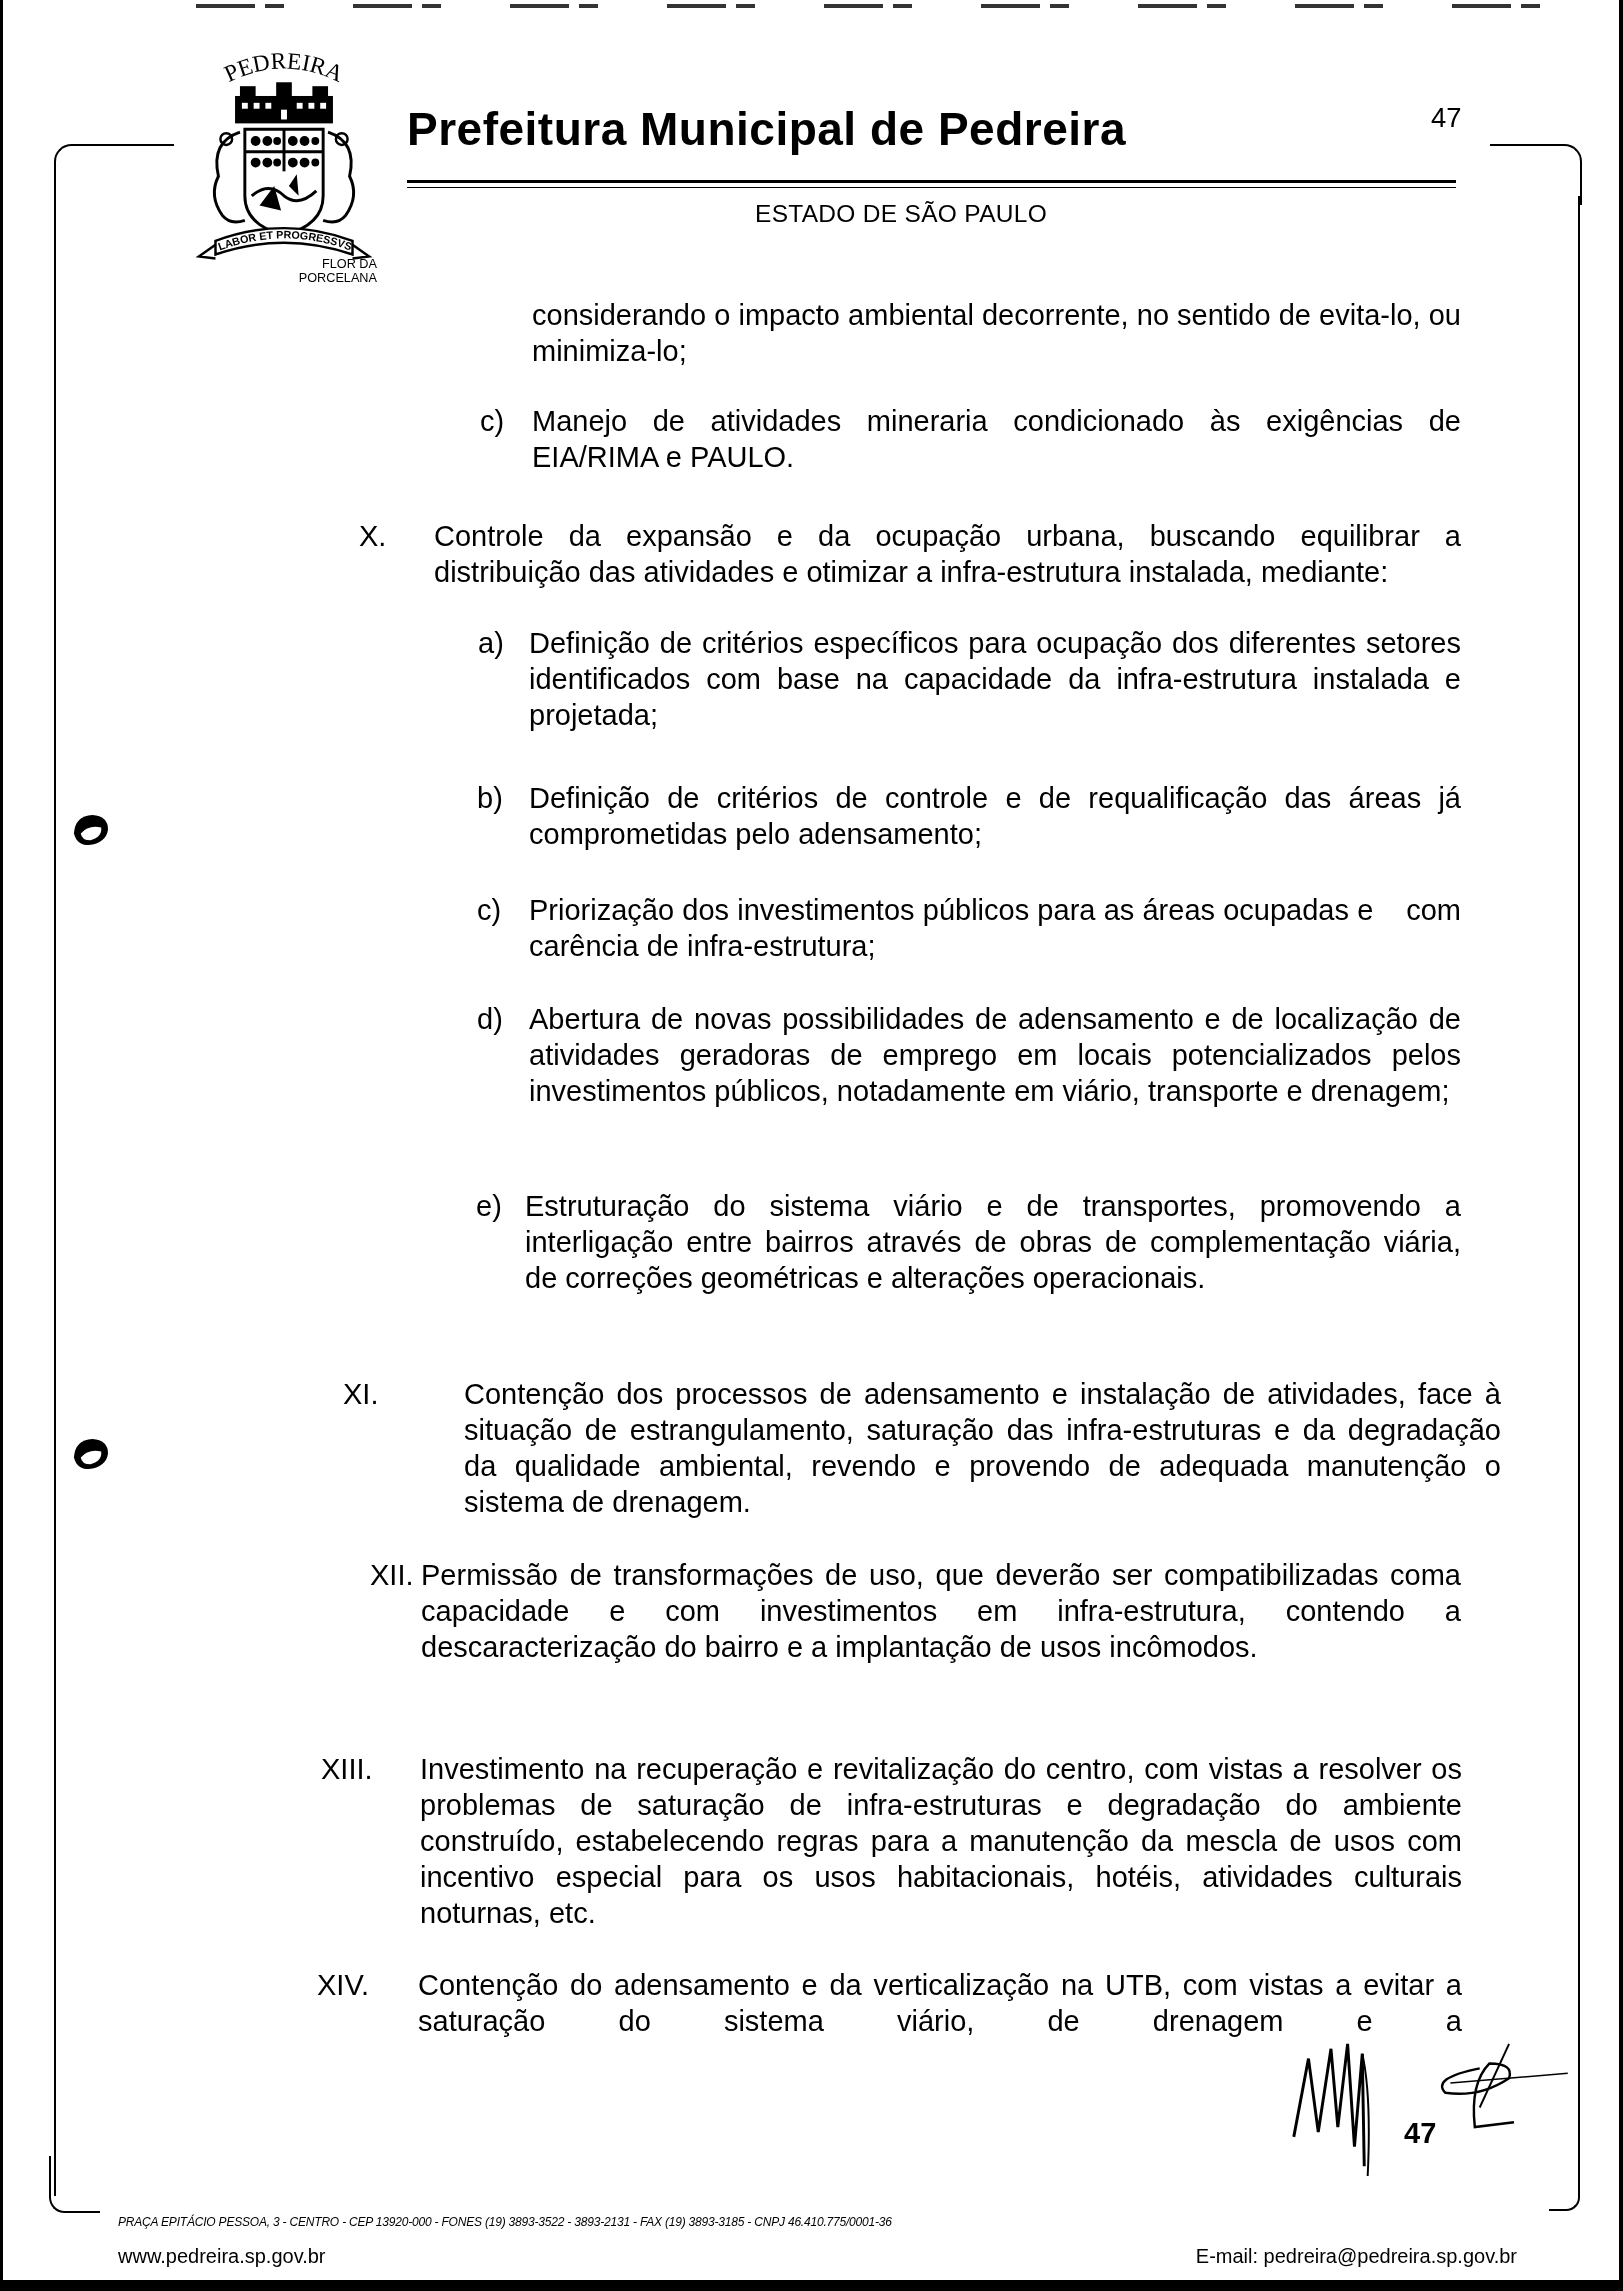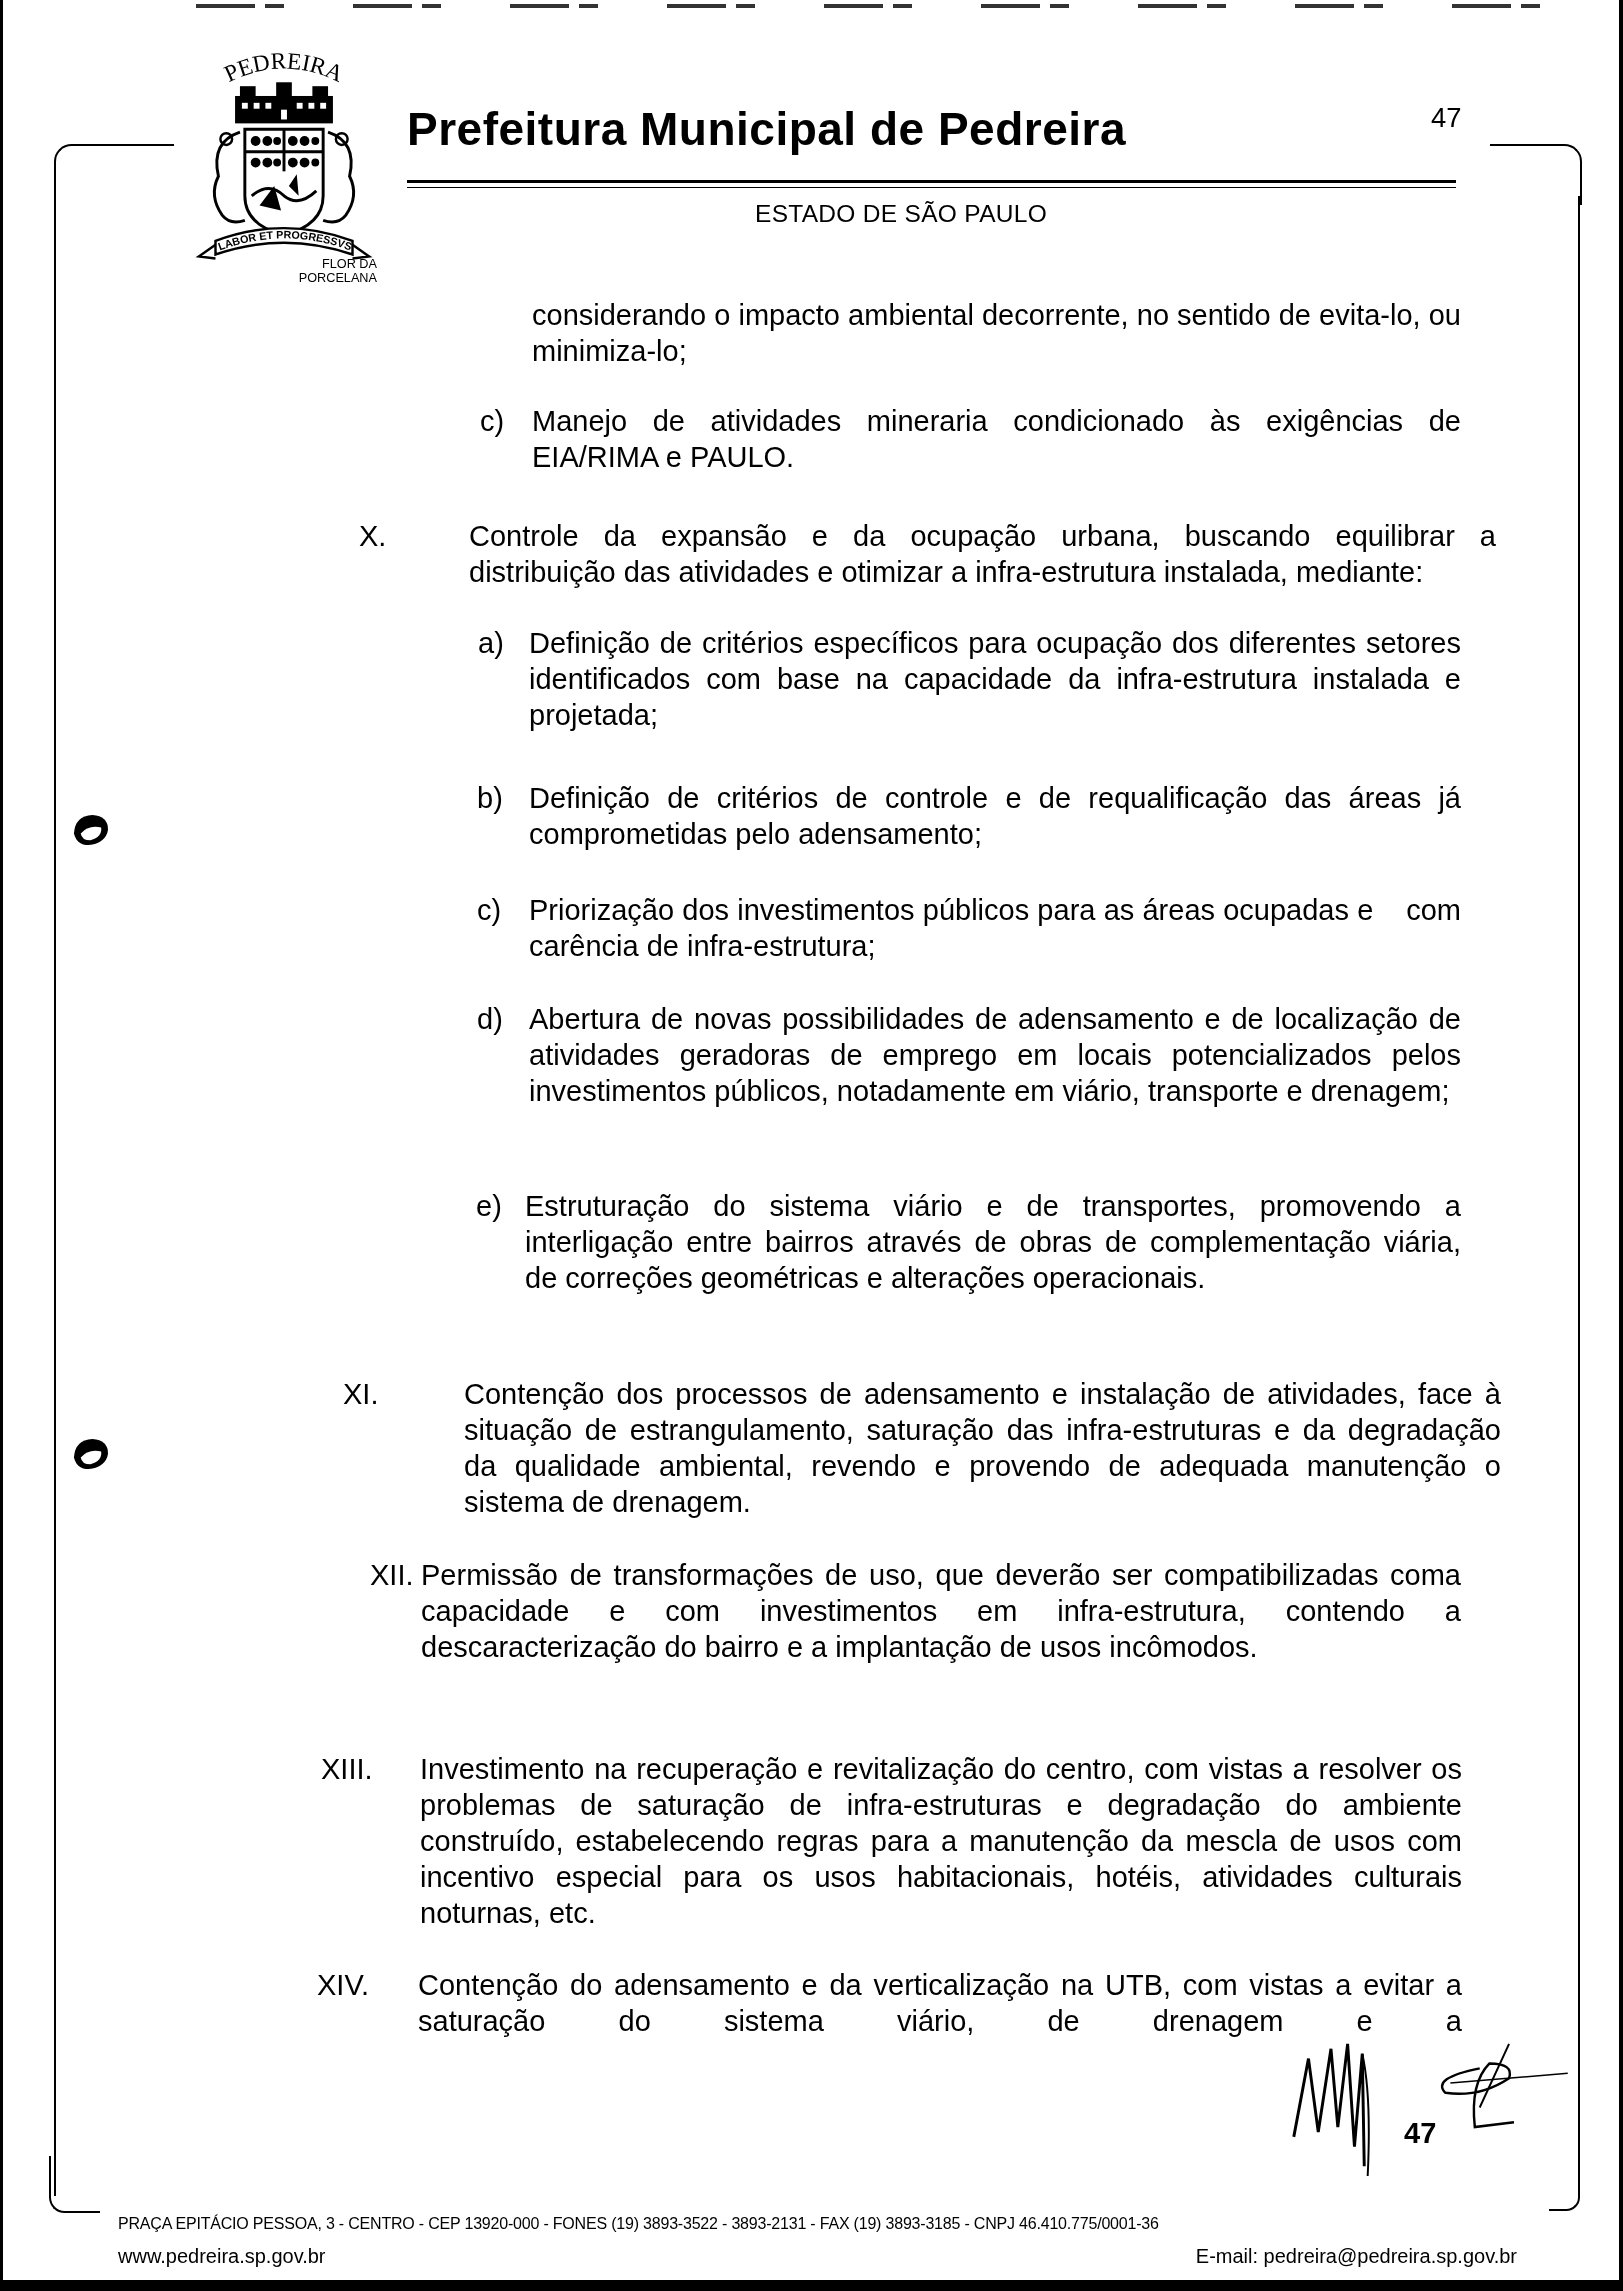--- a/index.html
+++ b/index.html
@@ -37,21 +37,21 @@
 
   
   .txt { position: absolute; font-size: 29px; line-height: 36px; text-align: justify; }
   .lbl { position: absolute; font-size: 29px; line-height: 36px; }
 
   .punch { position: absolute; width: 43px; height: 37px; }
 
   .sign-area { position: absolute; left: 1274px; top: 2039px; width: 294px; height: 137px; }
   .pagenum-bottom { position: absolute; left: 1404px; top: 2117px; font-size: 29px; font-weight: bold; }
 
-  .footer-line1 { position: absolute; left: 118px; top: 2215px; font-size: 16px; white-space: nowrap; letter-spacing: -0.2px; }
+  .footer-line1 { position: absolute; left: 118px; top: 2215px; font-size: 12px; white-space: nowrap; letter-spacing: -0.2px; font-style: italic; }
   .footer-line2 { position: absolute; left: 118px; top: 2245px; font-size: 20px; }
   .footer-email { position: absolute; right: 106px; top: 2245px; font-size: 20px; }
 </style>
 </head>
 <body>
 
 <div class="scan-edge-left"></div>
 <div class="scan-edge-right"></div>
 <div class="scan-edge-bottom"></div>
 <div class="scan-top-marks"></div>
@@ -125,21 +125,21 @@
 <div class="title-rule1"></div>
 <div class="title-rule2"></div>
 <div class="subtitle">ESTADO DE SÃO PAULO</div>
 
 <div class="txt" style="left:532px; top:297px; width:929px;">considerando o impacto ambiental decorrente, no sentido de evita-lo, ou minimiza-lo;</div>
 
 <div class="lbl" style="left:480px; top:403px;">c)</div>
 <div class="txt" style="left:532px; top:403px; width:929px;">Manejo de atividades mineraria condicionado às exigências de EIA/RIMA e PAULO.</div>
 
 <div class="lbl" style="left:359px; top:518px;">X.</div>
-<div class="txt" style="left:434px; top:518px; width:1027px;margin-left:35px;">Controle da expansão e da ocupação urbana, buscando equilibrar a distribuição das atividades e otimizar a infra-estrutura instalada, mediante:</div>
+<div class="txt" style="left:434px; top:518px; width:1027px;">Controle da expansão e da ocupação urbana, buscando equilibrar a distribuição das atividades e otimizar a infra-estrutura instalada, mediante:</div>
 
 <div class="lbl" style="left:478px; top:625px;">a)</div>
 <div class="txt" style="left:529px; top:625px; width:932px;">Definição de critérios específicos para ocupação dos diferentes setores identificados com base na capacidade da infra-estrutura instalada e projetada;</div>
 
 <div class="lbl" style="left:477px; top:780px;">b)</div>
 <div class="txt" style="left:529px; top:780px; width:932px;">Definição de critérios de controle e de requalificação das áreas já comprometidas pelo adensamento;</div>
 
 <div class="lbl" style="left:477px; top:892px;">c)</div>
 <div class="txt" style="left:529px; top:892px; width:932px; white-space:pre-wrap;">Priorização dos investimentos públicos para as áreas ocupadas e    com carência de infra-estrutura;</div>
 

